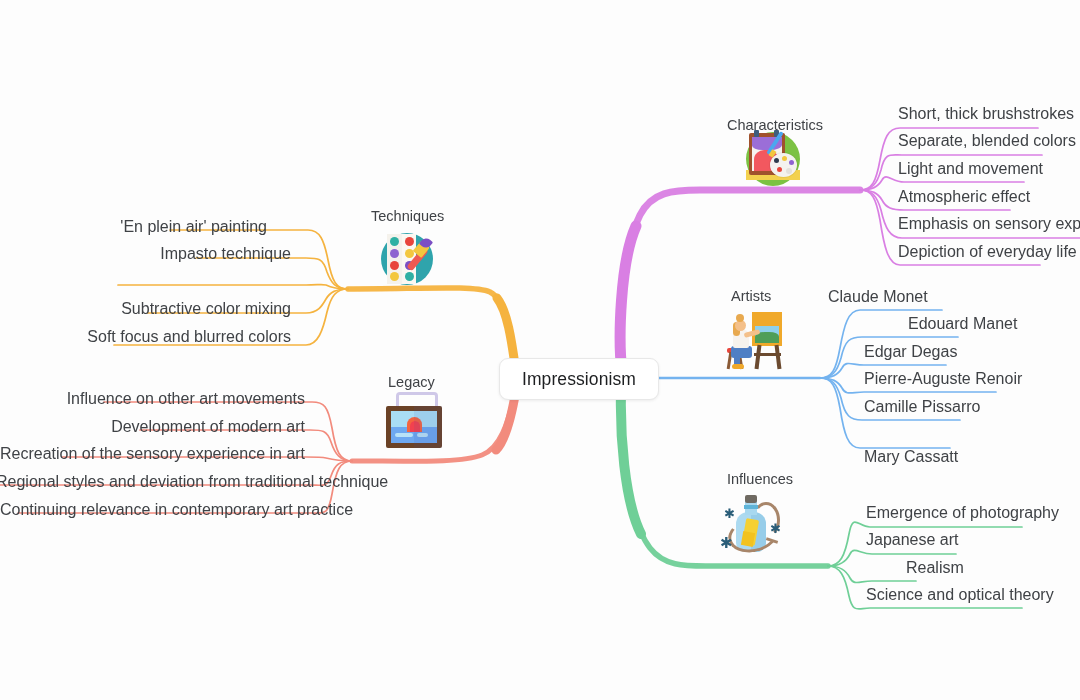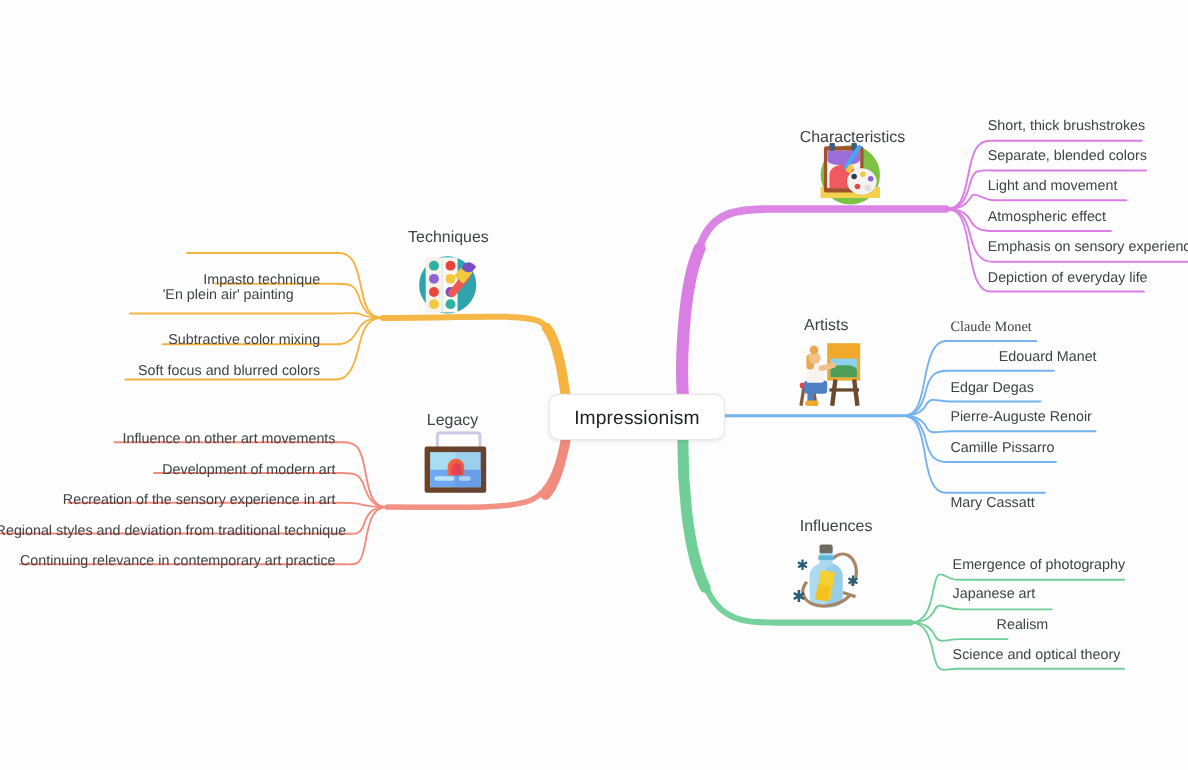--- a/index.html
+++ b/index.html
@@ -35,21 +35,21 @@
   .branch-title {
     position: absolute;
     font-size: 14.5px;
     color: #3f4246;
     white-space: nowrap;
     z-index: 5;
   }
 
   .leaf {
     position: absolute;
-    font-size: 13px;
+    font-size: 16px;
     color: #3f4246;
     white-space: nowrap;
     z-index: 5;
     line-height: 15px;
   }
   .leaf.right { text-align: left; }
   .leaf.left  { text-align: right; }
 
   .icon { position: absolute; z-index: 5; }
 
@@ -306,21 +306,21 @@
       <div class="sleg2"></div>
     <div class="pants"></div>
       <div class="shin"></div>
       <div class="shoe"></div>
     <div class="torso"></div>
       <div class="arm"></div>
     <div class="hair"></div>
       <div class="head"></div>
       <div class="bun"></div>
   </div>
-  <div class="leaf right" style="left:864px; top:289px;font-family:Liberation Serif, serif;">Claude Monet</div>
+  <div class="leaf right" style="left:828px; top:289px;">Claude Monet</div>
   <div class="leaf right" style="left:908px; top:316px;">Edouard Manet</div>
   <div class="leaf right" style="left:864px; top:344px;">Edgar Degas</div>
   <div class="leaf right" style="left:864px; top:371px;">Pierre-Auguste Renoir</div>
   <div class="leaf right" style="left:864px; top:399px;">Camille Pissarro</div>
   <div class="leaf right" style="left:864px; top:427px;margin-top:22px;">Mary Cassatt</div>
 
   <div class="branch-title" style="left:727px; top:471px;">Influences</div>
   <div class="icon ic-inf" style="left:718px; top:492px;">
     <div class="rope1"></div>
     <div class="body"></div>
@@ -351,21 +351,21 @@
       <div class="p a3"></div>
       <div class="p a4"></div>
     <div class="p b1"></div>
       <div class="p b2"></div>
       <div class="p b3"></div>
       <div class="p b4"></div>
     <div class="brs"></div>
       <div class="brh"></div>
       <div class="brt"></div>
   </div>
-  <div class="leaf left" style="left:0px; width:267px; top:219px;margin-top:41px;">'En plein air' painting</div>
+  <div class="leaf left" style="left:0px; width:267px; top:219px;">'En plein air' painting</div>
   <div class="leaf left" style="left:0px; width:291px; top:246px;">Impasto technique</div>
   <div class="leaf left" style="left:0px; width:291px; top:301px;">Subtractive color mixing</div>
   <div class="leaf left" style="left:0px; width:291px; top:329px;">Soft focus and blurred colors</div>
 
   <div class="branch-title" style="left:388px; top:374px;">Legacy</div>
   <div class="icon ic-leg" style="left:382px; top:392px;">
     <div class="hook"></div>
     <div class="frame"></div>
     <div class="inner">
         <div class="sea"></div>

